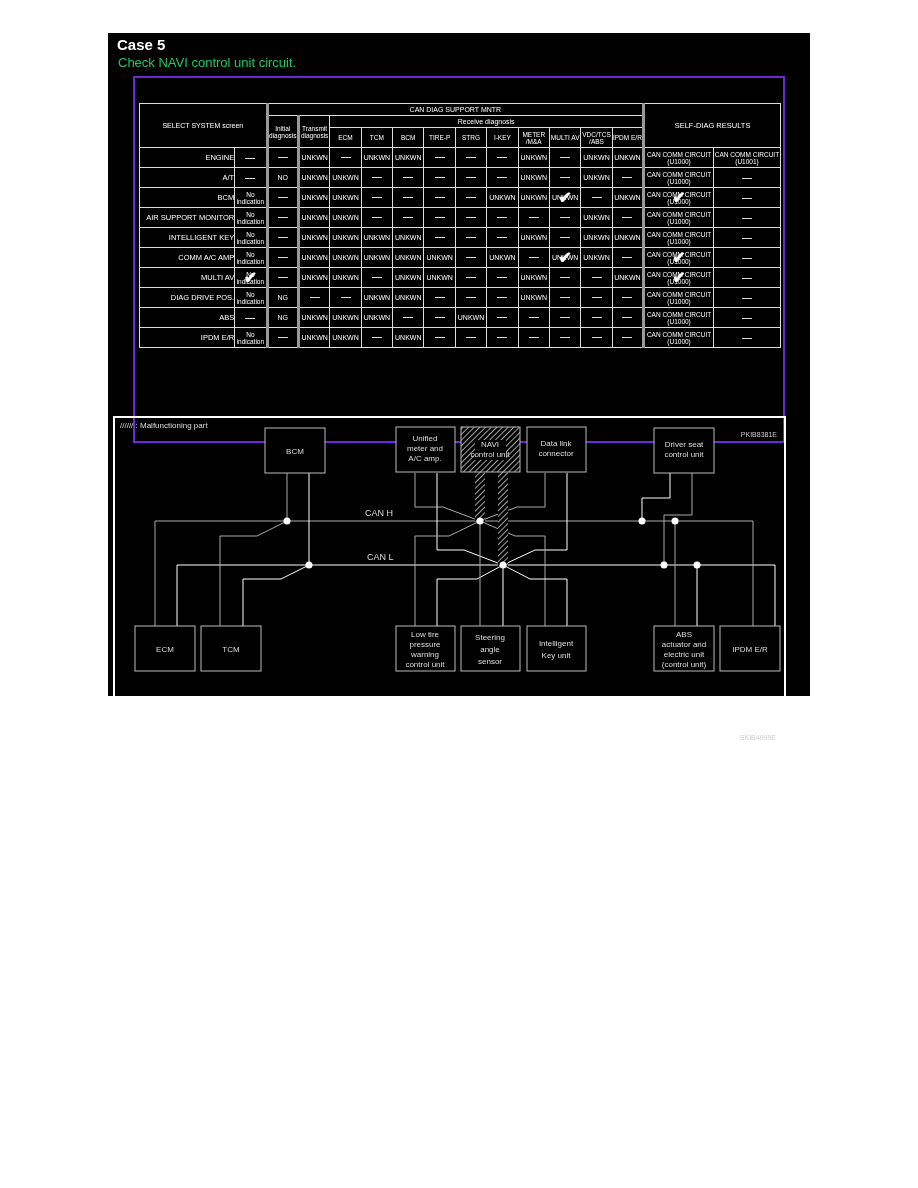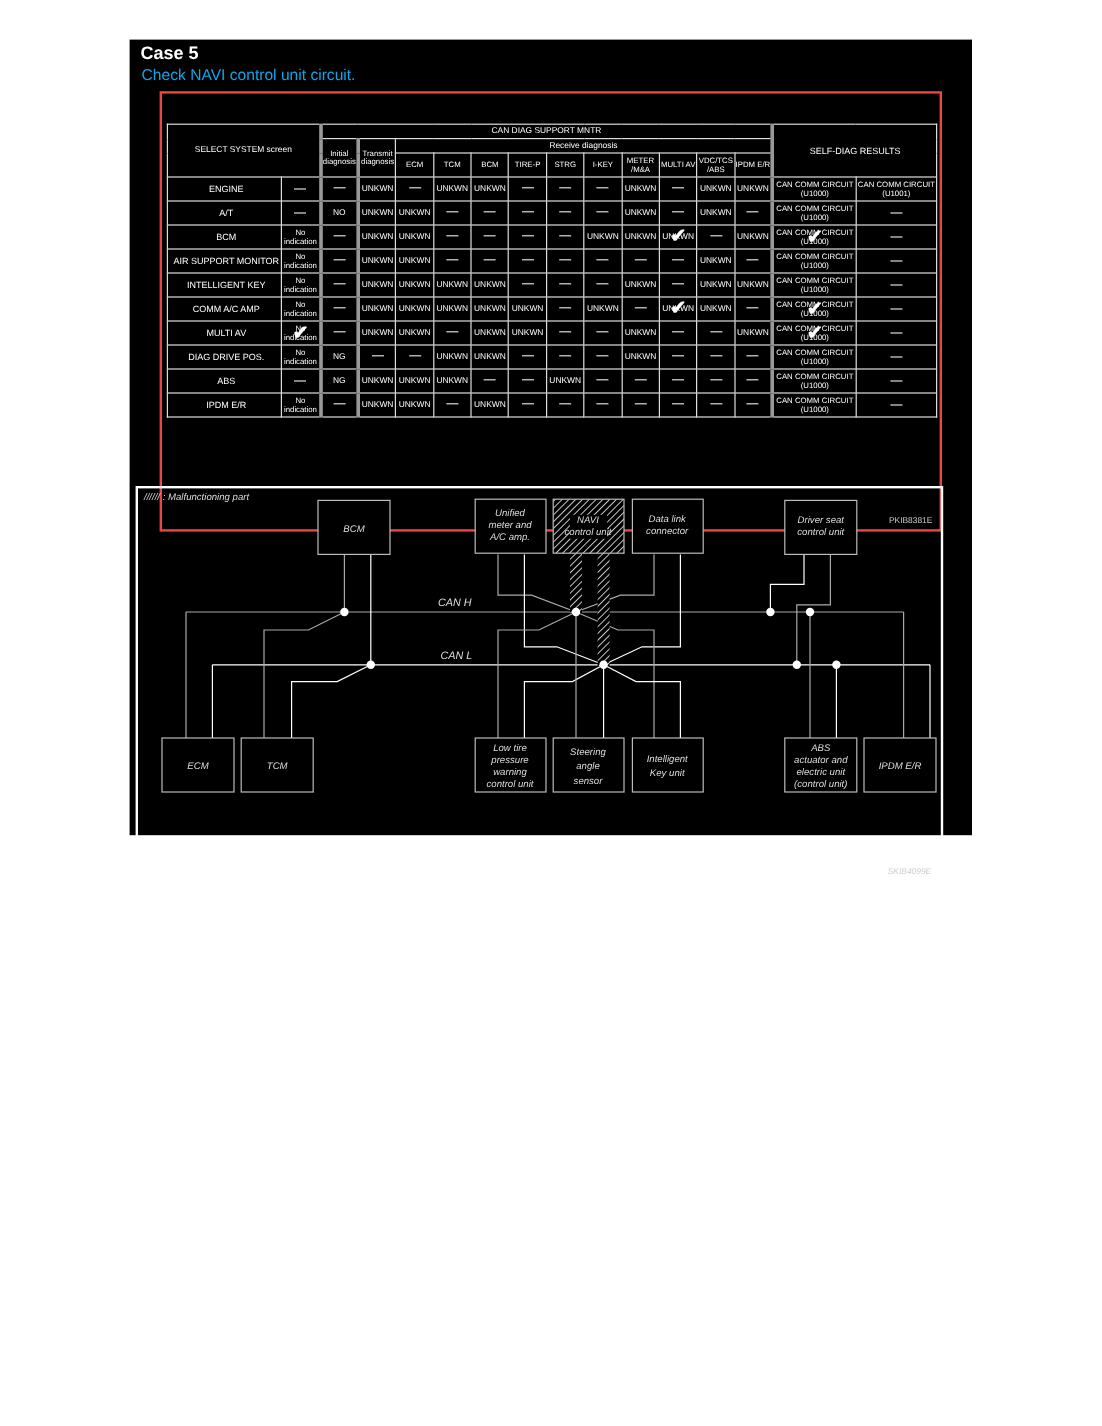--- a/index.html
+++ b/index.html
@@ -1,34 +1,34 @@
 <!DOCTYPE html>
 <html><head>
 <meta charset="utf-8">
 <style>
   html, body { margin:0; padding:0; background:#ffffff; }
   body { width:918px; height:1188px; position:relative; font-family:"Liberation Sans", sans-serif; }
   .sheet { position:absolute; left:108px; top:33px; width:702px; height:663px; background:#000; color:#fff; }
   .case-title { position:absolute; left:9px; top:3px; font-size:15px; font-weight:bold; color:#fff; }
-  .case-sub { position:absolute; left:10px; top:22px; font-size:13px; color:#0ea5e9; }
-  .panel1 { position:absolute; left:25px; top:43px; width:652px; height:367px; border:2px solid #ef4444; box-sizing:border-box; }
+  .case-sub { position:absolute; left:10px; top:22px; font-size:13px; color:#22c55e; }
+  .panel1 { position:absolute; left:25px; top:43px; width:652px; height:367px; border:2px solid #6d28d9; box-sizing:border-box; }
   .panel1 .inner { position:absolute; left:4px; top:25px; width:642px; height:256px; }
   table.diag { border-collapse:collapse; width:100%; table-layout:fixed; color:#fff; }
   table.diag td, table.diag th { border:1px solid #ddd; font-size:7px; font-weight:normal; text-align:center; padding:0; height:19px; line-height:8px; overflow:hidden; white-space:nowrap; }
   table.diag th { height:11px; }
-  table.diag td.sys { text-align:center; padding-left:3px; font-size:7.5px; }
+  table.diag td.sys { text-align:right; padding-left:3px; font-size:7.5px; }
   table.diag td.sep-left { border-left:3px solid #999; }
   table.diag th.sep-left { border-left:3px solid #999; }
   .small2 { white-space:normal !important; line-height:7px !important; font-size:6.5px !important; }
   .dash { display:inline-block; width:10px; height:1px; background:#ddd; vertical-align:middle; }
   .celltext { position:relative; }
   .chkover { position:absolute; left:50%; top:50%; transform:translate(-50%,-55%); font-size:16px; font-weight:bold; color:#fff; }
   .rel { position:relative; }
   .code1 { position:absolute; right:6px; bottom:3px; font-size:7px; color:#ccc; }
-  .panel2 { position:absolute; left:5px; top:372px; width:673px; height:330px; border:2px solid #fff; box-sizing:border-box;font-style:italic; }
+  .panel2 { position:absolute; left:5px; top:383px; width:673px; height:330px; border:2px solid #fff; box-sizing:border-box; }
   .legend { position:absolute; left:5px; top:3px; font-size:8px; color:#ddd; }
   .code2 { position:absolute; right:8px; bottom:3px; font-size:7px; color:#ccc; }
   svg text { font-family:"Liberation Sans", sans-serif; }
 </style>
 </head>
 <body>
 
 <div class="sheet">
   <div class="case-title">Case 5</div>
   <div class="case-sub">Check NAVI control unit circuit.</div>

